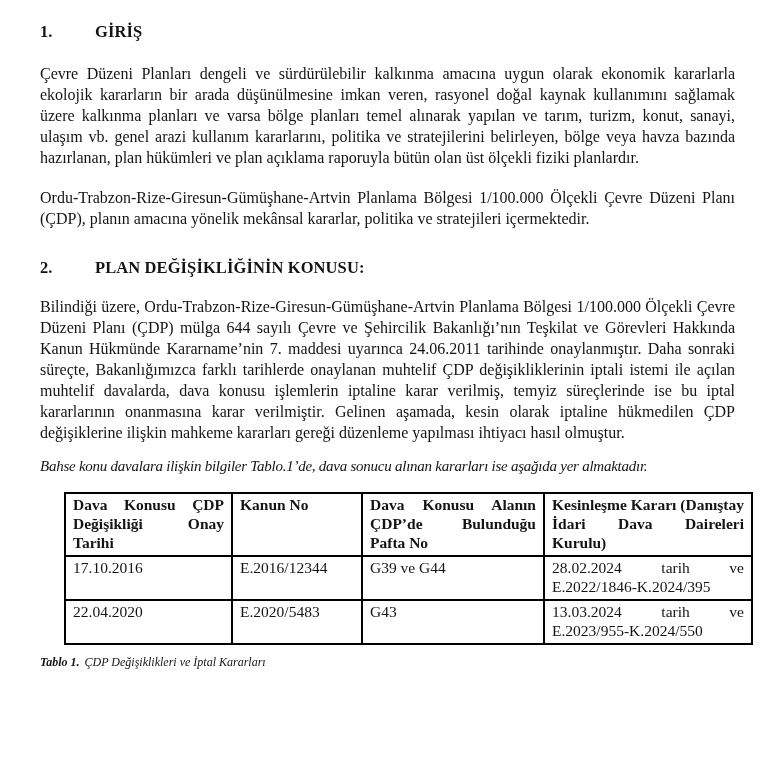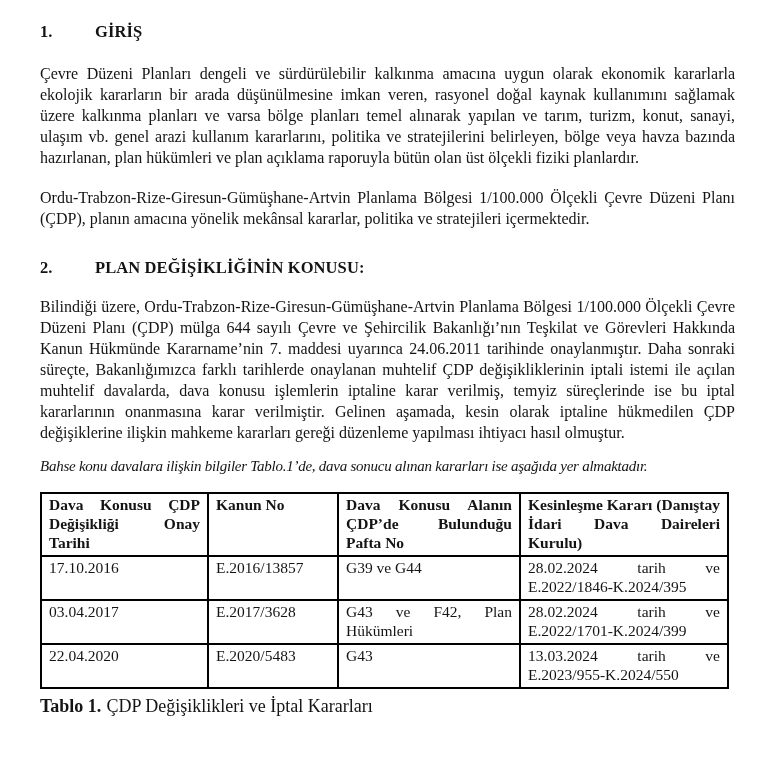--- a/index.html
+++ b/index.html
@@ -46,42 +46,43 @@
     margin-bottom: 15px;
     font-style: italic;
   }
   .h2 {
     margin-bottom: 17px;
   }
   table.cases {
     border-collapse: collapse;
     table-layout: fixed;
     width: 687px;
-    margin-left: 0;
+    margin-left: 24px;
     font-size: 15.5px;
     line-height: 19px;
   }
   table.cases th, table.cases td {
     border: 2px solid #000000;
     vertical-align: top;
     text-align: justify;
     padding: 1px 7px 3px 7px;
     overflow: hidden;
   }
   table.cases th {
     font-weight: bold;
     font-size: 15.5px;
   }
   col.c1 { width: 167px; }
   col.c2 { width: 130px; }
   col.c3 { width: 182px; }
   col.c4 { width: 208px; }
   .caption {
     margin-top: 7px;
-    font-size: 18px;
+    font-size: 12px;
+    font-style: italic;
   }
   .caption .cap-label {
     font-weight: bold;
     margin-right: 5px;
   }
 </style>
 </head>
 <body>
 
 <div class="page">
@@ -115,29 +116,23 @@
       <tr>
         <th>Dava Konusu ÇDP Değişikliği Onay Tarihi</th>
         <th>Kanun No</th>
         <th>Dava Konusu Alanın ÇDP’de Bulunduğu Pafta No</th>
         <th>Kesinleşme Kararı (Danıştay İdari Dava Daireleri Kurulu)</th>
       </tr>
     </thead>
     <tbody>
       <tr>
         <td>17.10.2016</td>
-        <td>E.2016/13857</td>
+        <td>E.2016/12344</td>
         <td>G39 ve G44</td>
         <td>28.02.2024 tarih ve E.2022/1846-K.2024/395</td>
-      </tr>
-      <tr>
-        <td>03.04.2017</td>
-        <td>E.2017/3628</td>
-        <td>G43 ve F42, Plan Hükümleri</td>
-        <td>28.02.2024 tarih ve E.2022/1701-K.2024/399</td>
       </tr>
       <tr>
         <td>22.04.2020</td>
         <td>E.2020/5483</td>
         <td>G43</td>
         <td>13.03.2024 tarih ve E.2023/955-K.2024/550</td>
       </tr>
     </tbody>
   </table>
 

